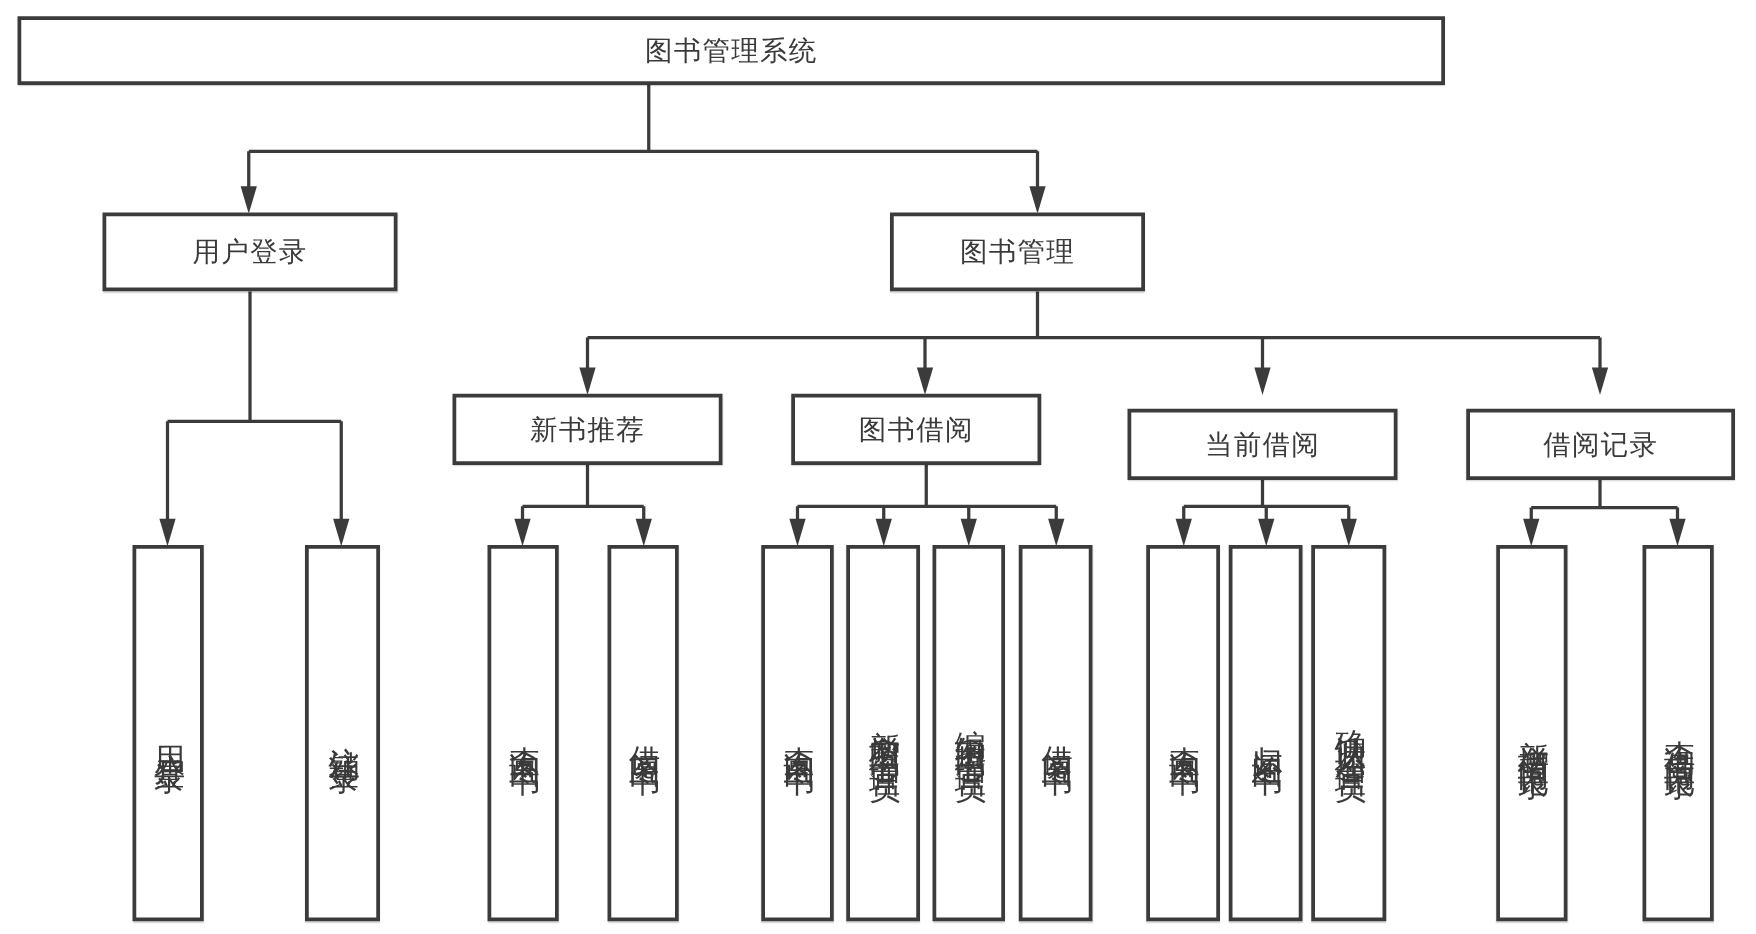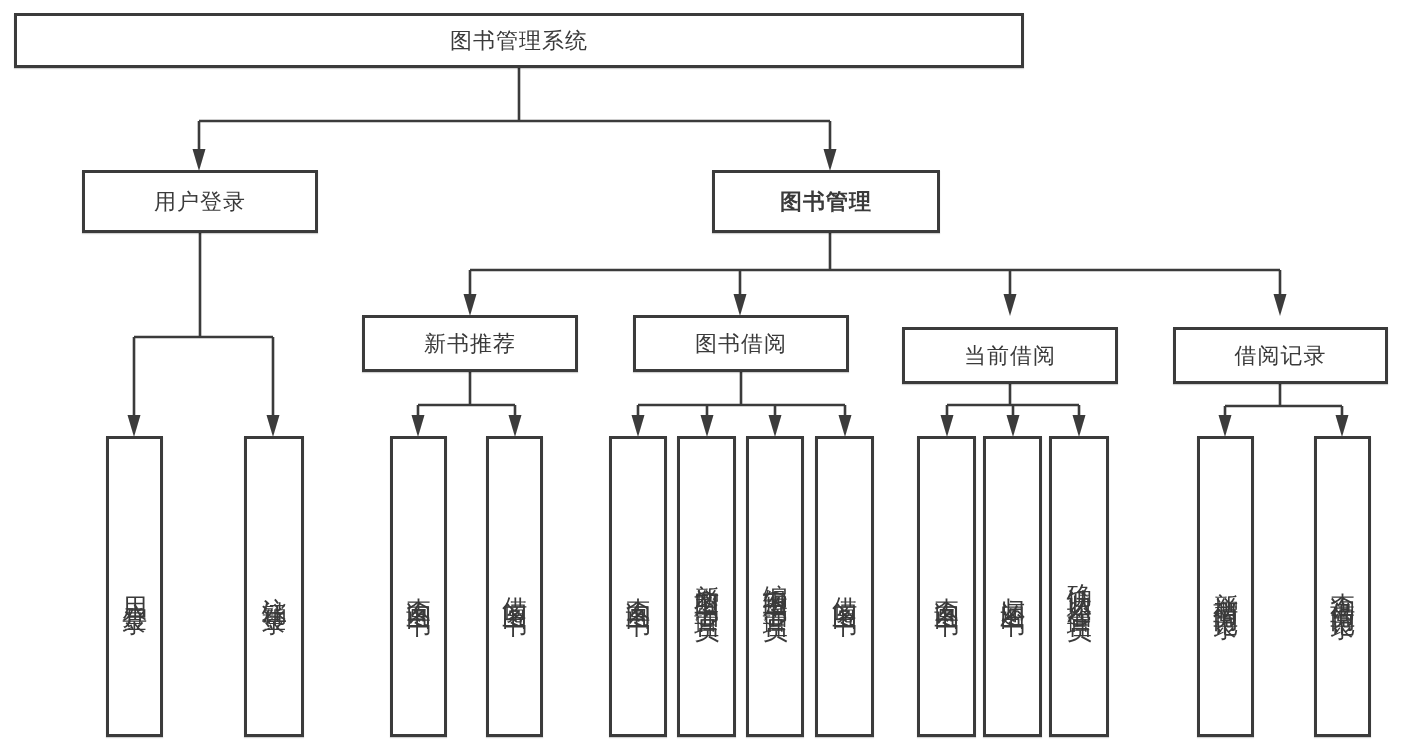--- a/index.html
+++ b/index.html
@@ -81,35 +81,35 @@
       <polygon points="768.5,415 781.5,415 775,437"></polygon>
       <polygon points="838.5,415 851.5,415 845,437"></polygon>
       <polygon points="940.5,415 953.5,415 947,437"></polygon>
       <polygon points="1006.5,415 1019.5,415 1013,437"></polygon>
       <polygon points="1072.5,415 1085.5,415 1079,437"></polygon>
       <polygon points="1218.5,415 1231.5,415 1225,437"></polygon>
       <polygon points="1335.5,415 1348.5,415 1342,437"></polygon>
     </g>
   </svg>
 
-  <div class="box" style="left:14px;top:13px;width:1010px;height:55px;">
+  <div class="box" style="left:14px;top:13px;width:1142px;height:55px;">
     <span class="hlabel">图书管理系统</span>
   </div>
 
   <div class="box" style="left:82px;top:170px;width:236px;height:63px;">
     <span class="hlabel">用户登录</span>
   </div>
-  <div class="box" style="left:712px;top:170px;width:228px;height:63px;font-weight:bold;">
+  <div class="box" style="left:712px;top:170px;width:204px;height:63px;">
     <span class="hlabel">图书管理</span>
   </div>
 
   <div class="box" style="left:362px;top:315px;width:216px;height:57px;">
     <span class="hlabel">新书推荐</span>
   </div>
-  <div class="box" style="left:633px;top:315px;width:216px;height:57px;">
+  <div class="box" style="left:633px;top:315px;width:200px;height:57px;">
     <span class="hlabel">图书借阅</span>
   </div>
   <div class="box" style="left:902px;top:315px;width:216px;height:57px;margin-top:12px;">
     <span class="hlabel">当前借阅</span>
   </div>
   <div class="box" style="left:1173px;top:327px;width:215px;height:57px;">
     <span class="hlabel">借阅记录</span>
   </div>
 
   <div class="box" style="left:106px;top:436px;width:57px;height:301px;">

